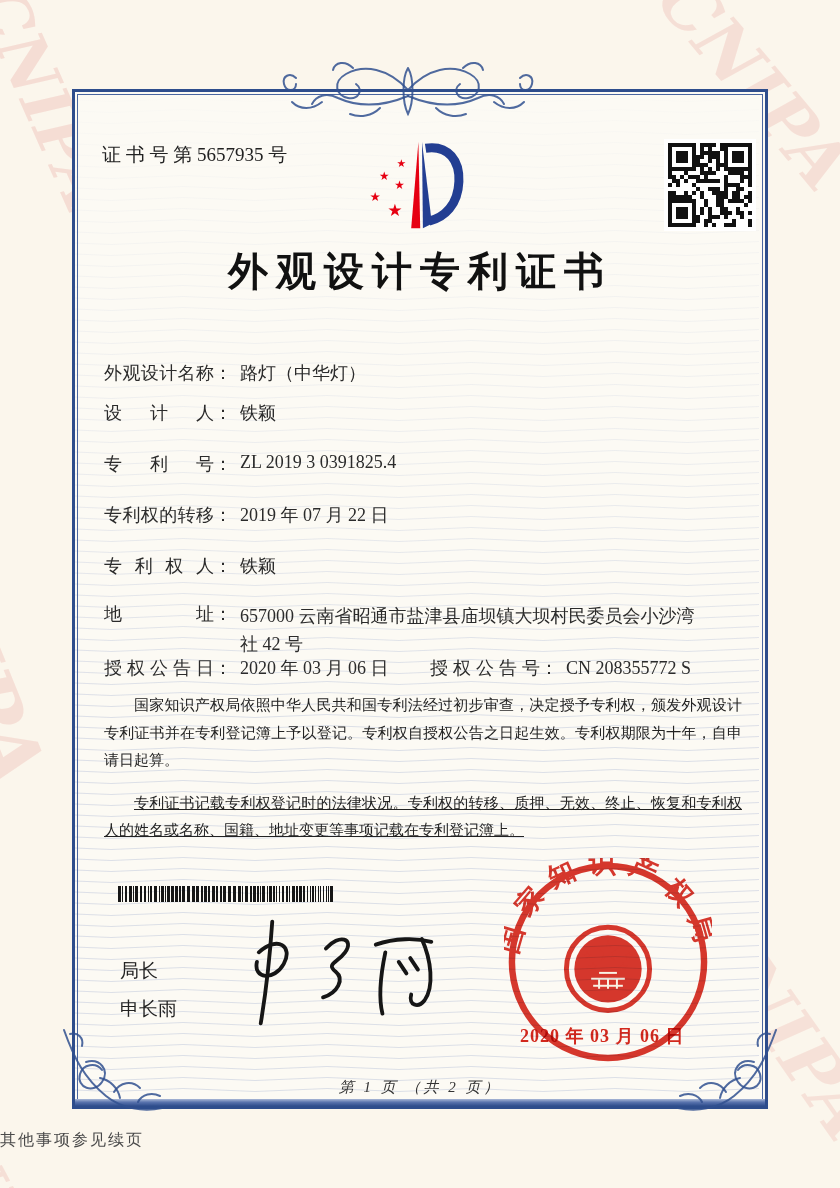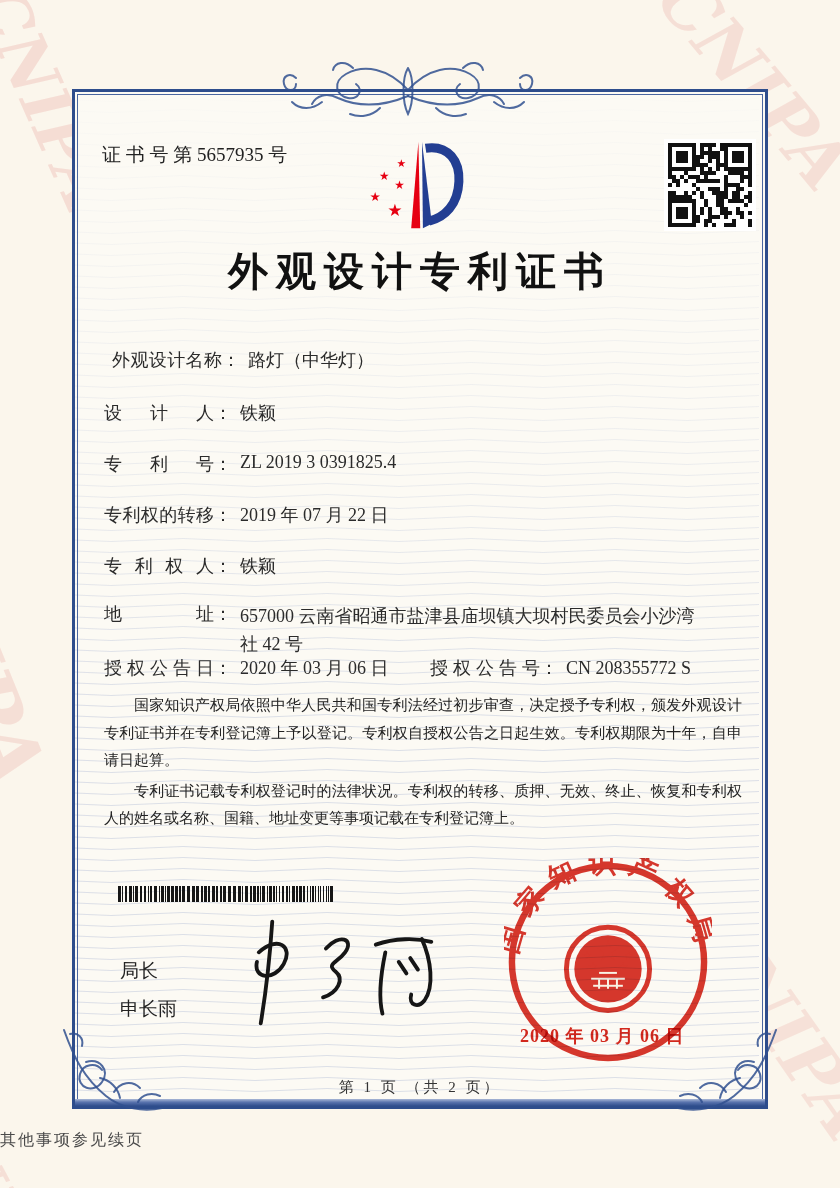--- a/index.html
+++ b/index.html
@@ -41,38 +41,38 @@
   .frow{position:absolute;left:0;display:flex;align-items:flex-start;}
   .flabel{display:inline-block;width:110px;text-align:justify;text-align-last:justify;}
   .fcolon{display:inline-block;margin-right:8px;}
   .fvalue{display:inline-block;}
   .fvalue.wrap{width:468px;line-height:28px;}
   .frow2{position:absolute;display:flex;align-items:center;}
 
   #body-text{position:absolute;left:104px;top:692px;width:638px;font-size:15px;
              line-height:27.5px;color:#222;text-align:justify;}
   #body-text p{margin:0;text-indent:2em;}
-  #body-text p + p{margin-top:3px;}
+  #body-text p + p{margin-top:15px;text-decoration:underline;}
 
   #barcode{position:absolute;left:118px;top:886px;width:222px;height:16px;font-size:0;}
   #barcode span{display:inline-block;height:16px;background:#161616;vertical-align:top;}
 
   #director-title{position:absolute;left:120px;top:958px;font-size:19px;color:#222;}
   #director-name{position:absolute;left:120px;top:996px;font-size:19px;color:#222;}
   #signature{position:absolute;left:232px;top:914px;}
   #signature path{stroke:#161616;stroke-width:4;fill:none;stroke-linecap:round;stroke-linejoin:round;}
 
   #seal{position:absolute;left:504px;top:858px;mix-blend-mode:multiply;opacity:.93;}
   #seal .red{stroke:#d5281e;fill:none;}
   #seal text{fill:#d5281e;font-weight:bold;}
   #seal-date{position:absolute;left:520px;top:1024px;font-size:18px;font-weight:bold;
              color:#d5281e;letter-spacing:1px;mix-blend-mode:multiply;}
 
   #page-number{position:absolute;left:0;top:1078px;width:100%;text-align:center;
-               font-size:15px;letter-spacing:3px;color:#333;}
+               font-size:15px;letter-spacing:3px;color:#333;font-style:italic;}
   #continuation{position:absolute;left:0;top:1130px;width:100%;text-align:left;
                font-size:16px;letter-spacing:2px;color:#4a4a4a;}
 </style>
 </head>
 <body>
 
 <div id="page">
 
   <span class="wm" style="left:30px;top:-28px;font-size:66px;transform:rotate(66deg);opacity:.55;">CNIPA</span>
   <span class="wm" style="left:704px;top:-42px;font-size:70px;transform:rotate(50deg);opacity:.5;">CNIPA</span>
@@ -672,21 +672,21 @@
         <i class=""></i>
         <i class=""></i>
         <i class=""></i>
         <i class="b"></i>
       </div>
   </div>
 
   <div id="title">外观设计专利证书</div>
 
   <div id="fields">
-    <div class="frow" style="top:4px;margin-left:8px;">
+    <div class="frow" style="top:17px;">
       <span class="flabel">外观设计名称</span>
         <span class="fcolon">：</span>
       <span class="fvalue">路灯（中华灯）</span>
     </div>
     <div class="frow" style="top:57px;">
       <span class="flabel">设计人</span>
         <span class="fcolon">：</span>
       <span class="fvalue">铁颖</span>
     </div>
     <div class="frow" style="top:108px;">

